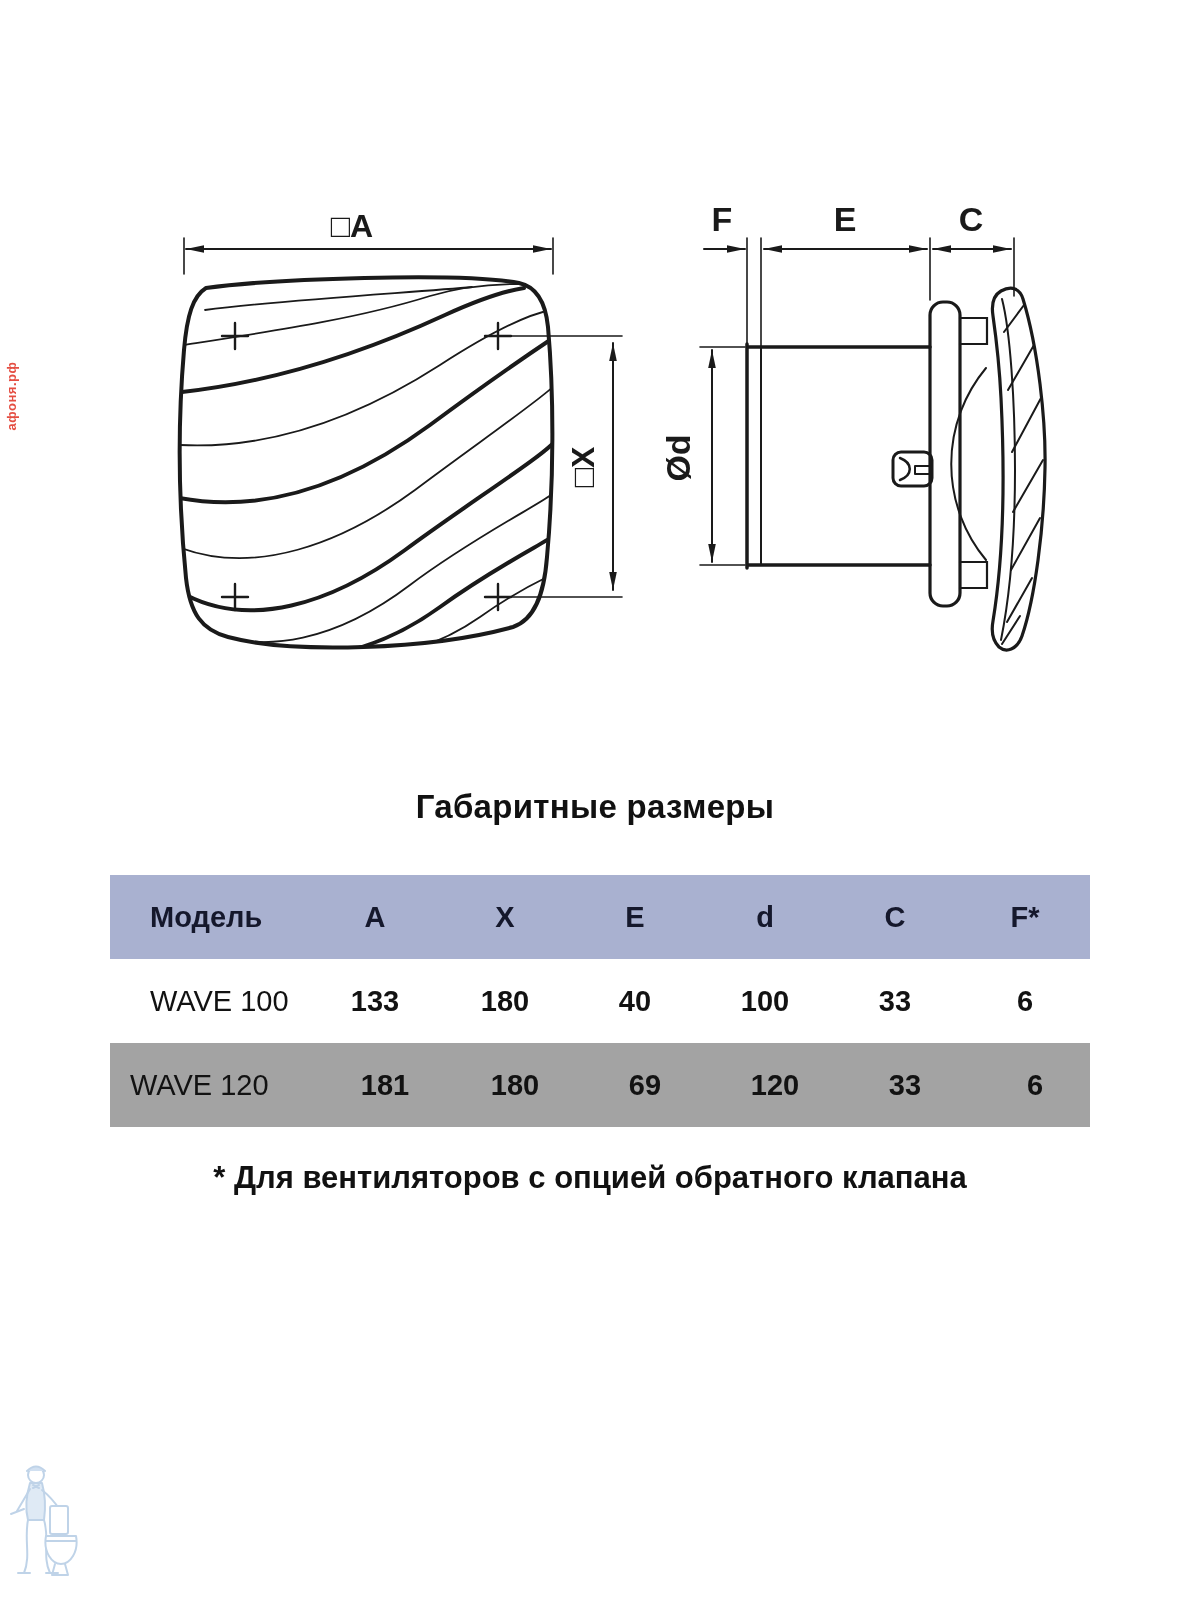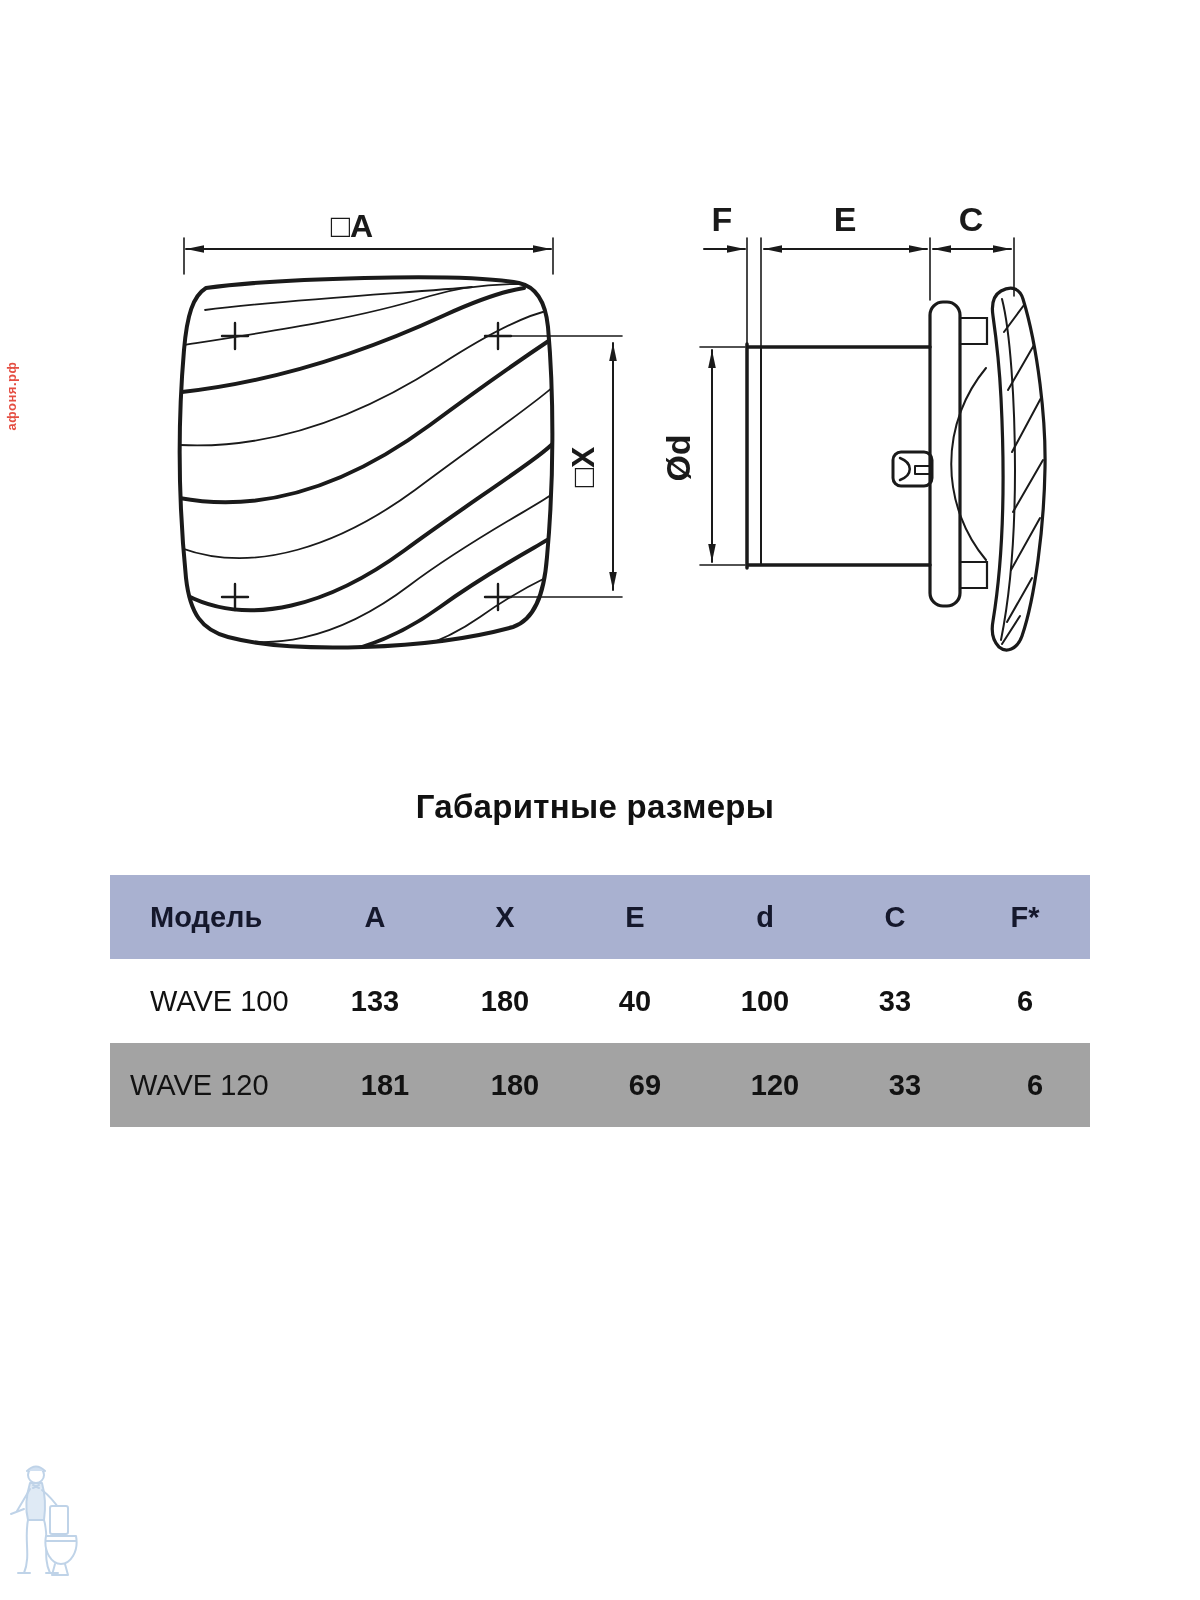--- a/index.html
+++ b/index.html
@@ -191,20 +191,21 @@
         <td>180</td>
         <td>69</td>
         <td>120</td>
         <td>33</td>
         <td>6</td>
       </tr>
     </tbody>
       </table>
   </div>
 
+  <div class="footnote">* Для вентиляторов с опцией обратного клапана</div>
 
   <div class="wm-red">афоня.рф</div>
 
   <svg class="wm-plumber" width="74" height="140" viewBox="0 0 74 140">
     <g stroke="#b9cfe6" stroke-width="2" fill="none" stroke-linecap="round" stroke-linejoin="round" opacity="0.9">
 
       <circle cx="30" cy="19" r="8"></circle>
       <path d="M21,15 Q30,6 39,15" fill="#cdddf0"></path>
 
       <path d="M24,27 C20,40 19,52 22,64 L38,64 C40,50 39,38 36,27 Z" fill="#dce8f5"></path>

